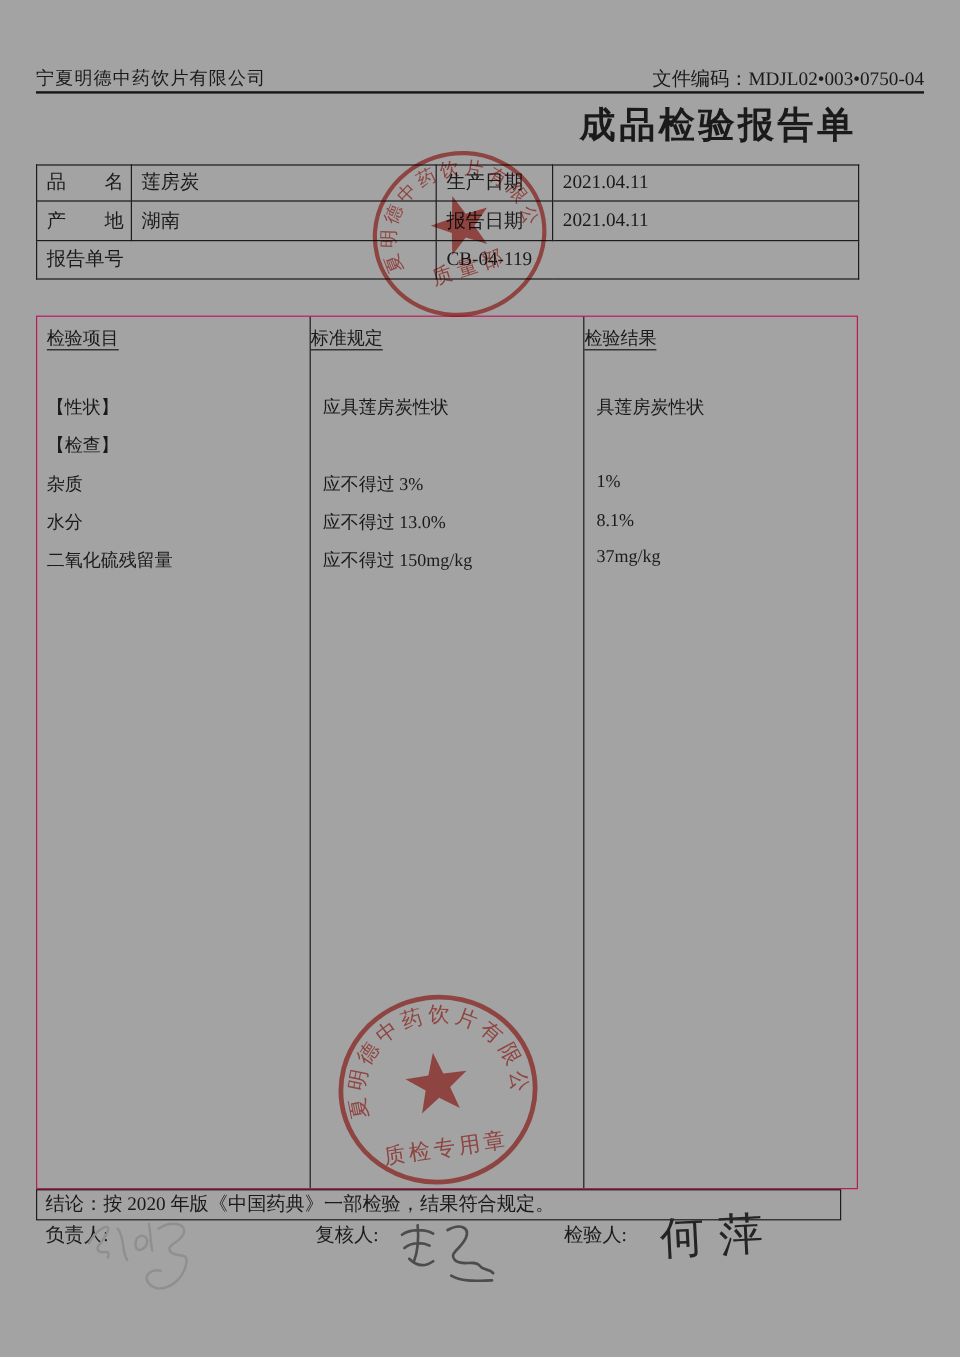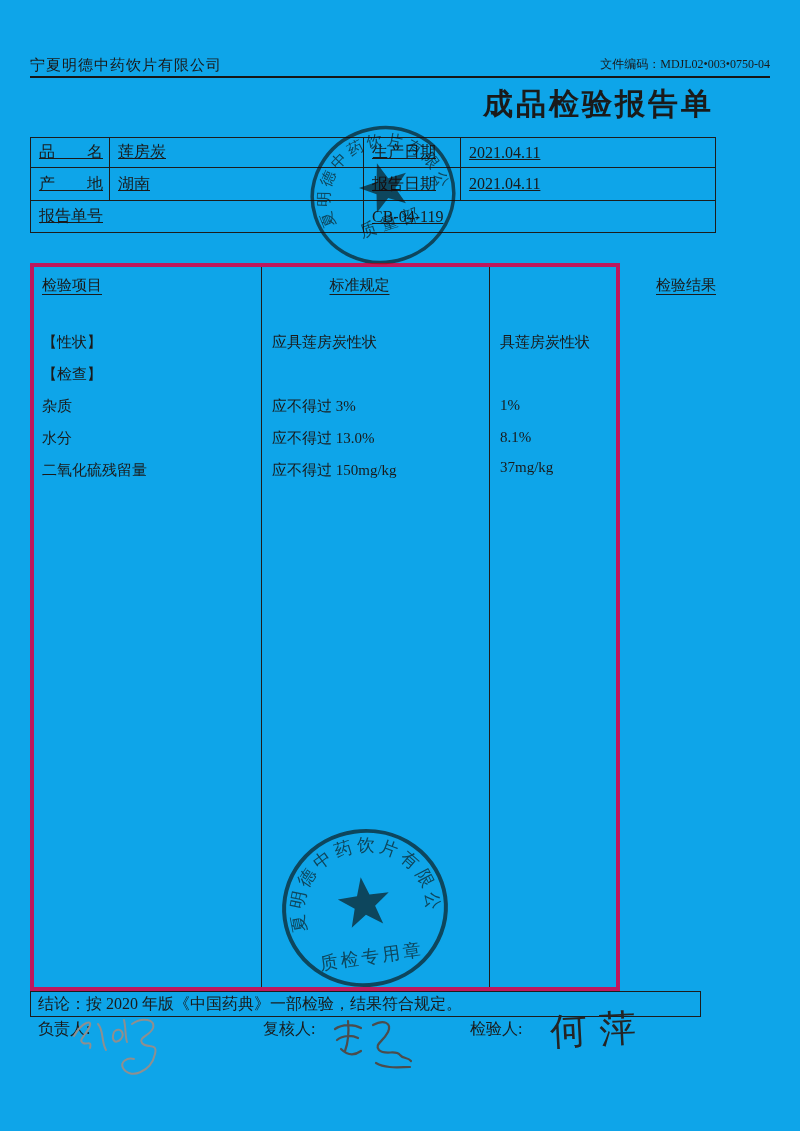--- a/index.html
+++ b/index.html
@@ -1,29 +1,29 @@
 <!DOCTYPE html>
 <html><head>
 <meta charset="utf-8">
 <style>
   * { margin:0; padding:0; box-sizing:border-box; }
   html,body { background:#ffffff; }
   body { font-family:"Liberation Serif","DejaVu Serif",serif; color:#1a1a1a; }
-  #page { position:relative; width:800px; height:1131px; background:#0ea5e9; overflow:hidden; }
+  #page { position:relative; width:800px; height:1131px; background:#a3a3a3; overflow:hidden; }
 
   .company   { position:absolute; left:30px; top:56px; font-size:15px; letter-spacing:1px; }
-  .doccode   { position:absolute; right:30px; top:56px; font-size:12px; }
+  .doccode   { position:absolute; right:30px; top:56px; font-size:16px; }
   .rule      { position:absolute; left:30px; top:76px; width:740px; height:2px; background:#161616; }
   .title     { position:absolute; left:30px; top:84px; width:684px; text-align:right;
                font-size:30px; font-weight:bold; letter-spacing:3px; }
 
   table.info { position:absolute; left:30px; top:137px; width:685px; border-collapse:collapse; table-layout:fixed; }
-  table.info td { border:1px solid #1c1c1c; font-size:16px; padding:0 4px 0 8px; overflow:hidden; white-space:nowrap;text-decoration:underline; }
+  table.info td { border:1px solid #1c1c1c; font-size:16px; padding:0 4px 0 8px; overflow:hidden; white-space:nowrap; }
 
-  .main      { position:absolute; left:30px; top:263px; width:590px; height:728px; border:4px solid #be185d; }
+  .main      { position:absolute; left:30px; top:263px; width:685px; height:728px; border:1px solid #be185d; }
   .vline     { position:absolute; top:0; width:1px; height:100%; background:#1c1c1c; }
   .mt-head   { position:absolute; top:9px; font-size:15px; text-decoration:underline; text-underline-offset:4px; }
   .mt-item   { position:absolute; font-size:15px; white-space:nowrap; }
 
   .conclusion { position:absolute; left:30px; top:991px; width:671px; height:26px; border:1.5px solid #1c1c1c;
                 font-size:16px; line-height:23px; padding-left:7px; white-space:nowrap; }
 
   .sig-label { position:absolute; top:1019px; font-size:16px; }
   .sig-svg   { position:absolute; }
   .sig-text  { position:absolute; left:550px; top:1005px; font-size:37px; letter-spacing:12px;
@@ -66,22 +66,22 @@
       <td colspan="2">CB-04-119</td>
     </tr>
   </tbody>
     </table>
 
   <div class="main">
     <div class="vline" style="left:227px"></div>
     <div class="vline" style="left:455px"></div>
 
     <span class="mt-head" style="left:8px">检验项目</span>
-    <span class="mt-head" style="left:212px; width:227px; text-align:center">标准规定</span>
-    <span class="mt-head" style="left:456px; width:226px; text-align:right">检验结果</span>
+    <span class="mt-head" style="left:228px; width:227px; text-align:left">标准规定</span>
+    <span class="mt-head" style="left:456px; width:226px; text-align:left">检验结果</span>
 
     <span class="mt-item" style="left:8px;  top:66px">【性状】</span>
     <span class="mt-item" style="left:238px;top:66px">应具莲房炭性状</span>
     <span class="mt-item" style="left:466px;top:66px">具莲房炭性状</span>
 
     <span class="mt-item" style="left:8px;  top:98px">【检查】</span>
 
     <span class="mt-item" style="left:8px;  top:130px">杂质</span>
     <span class="mt-item" style="left:238px;top:130px">应不得过 3%</span>
     <span class="mt-item" style="left:466px;top:130px">1%</span>

